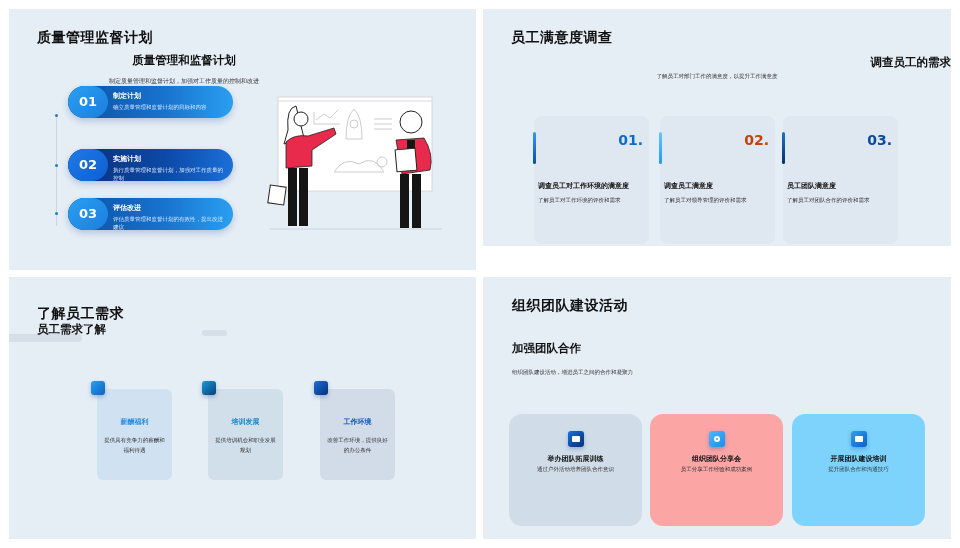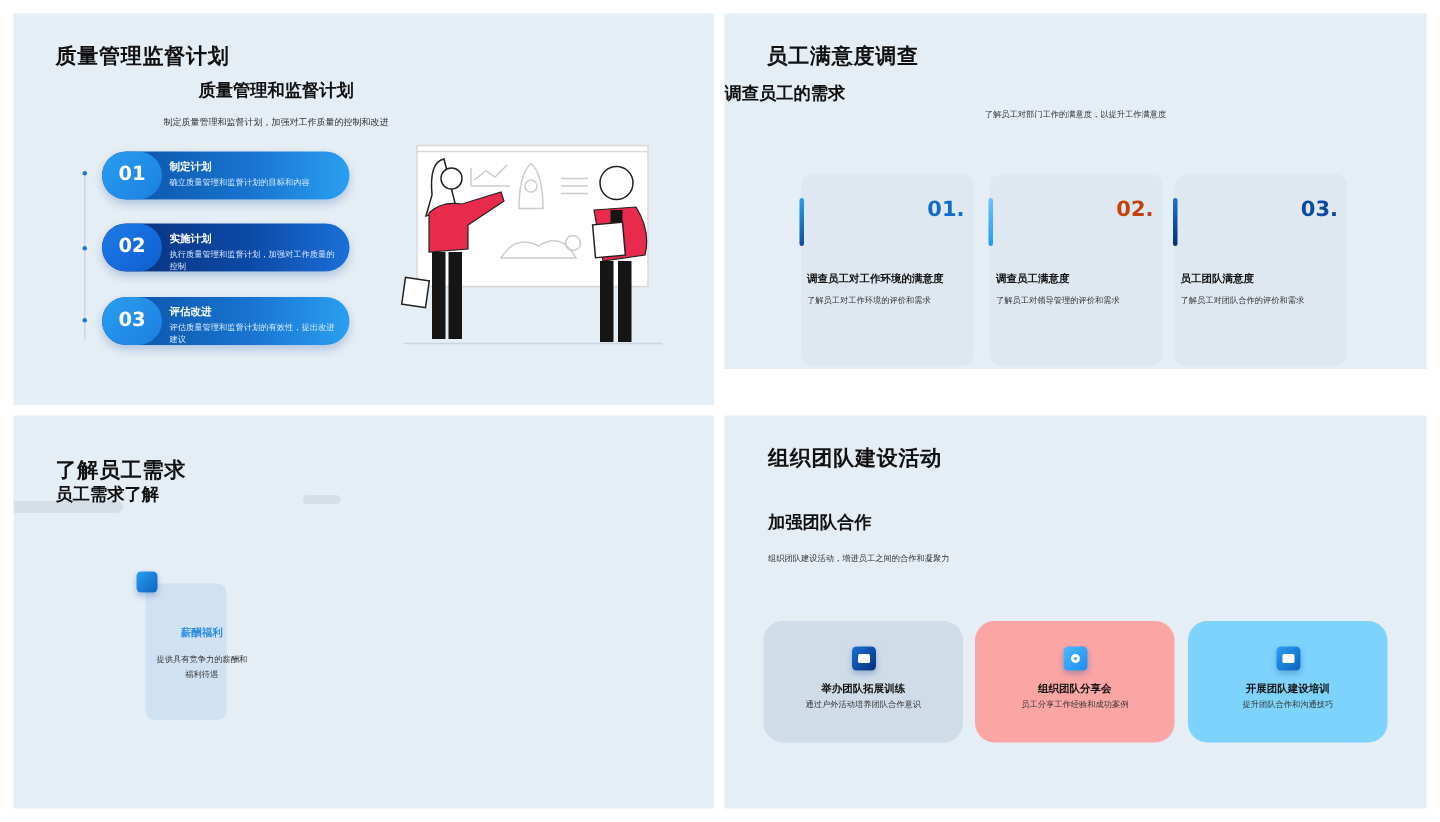--- a/index.html
+++ b/index.html
@@ -21,62 +21,62 @@
   .pill { position: absolute; left: 59px; width: 165px; height: 32px; border-radius: 16px; background: linear-gradient(90deg,#0a4fa3 0%,#1874d0 60%,#2a9ff0 100%); box-shadow: 0 3px 6px rgba(20,80,160,0.25); overflow: hidden; }
   .pill.p2 { background: linear-gradient(90deg,#0a2e75 0%,#0c4aa8 60%,#1b6fd8 100%); }
   .pill-num { position: absolute; left: 0; top: 0; width: 40px; height: 32px; border-radius: 16px; background: linear-gradient(135deg,#2a9ff0,#1b7ee0); color: #fff; font-weight: bold; font-size: 13px; line-height: 32px; text-align: center; }
   .pill.p2 .pill-num { background: linear-gradient(135deg,#1d7be8,#0f5ed0); }
   .pill-title { position: absolute; left: 45px; top: 5px; color: #fff; font-size: 7px; font-weight: bold; white-space: nowrap; }
   .pill-desc { position: absolute; left: 45px; top: 17px; width: 112px; color: #d6e8ff; font-size: 5.5px; line-height: 8px; }
   .illus { position: absolute; left: 255px; top: 85px; width: 180px; height: 150px; }
 
   
   #s2 .slide-title { left: 28px; top: 20px; }
-  .s2-sub { position: absolute; left: 0; width: 468px; text-align: left; top: 46px; font-size: 11.5px; font-weight: bold; }
+  .s2-sub { position: absolute; left: 0; width: 468px; text-align: right; top: 46px; font-size: 11.5px; font-weight: bold; }
   .s2-desc { position: absolute; left: 0; width: 468px; text-align: center; top: 64px; font-size: 5.5px; color: #333; }
   .sat-card { position: absolute; top: 107px; width: 115px; height: 128px; background: #dfe7f0; border-radius: 8px; }
   .sat-bar { position: absolute; left: -1px; top: 16px; width: 3px; height: 32px; border-radius: 2px; }
   .sat-num { position: absolute; right: 6px; top: 16px; font-size: 14px; font-weight: bold; }
   .sat-title { position: absolute; left: 4px; top: 65px; font-size: 7px; font-weight: bold; white-space: nowrap; color: #111; }
   .sat-desc { position: absolute; left: 4px; top: 81px; font-size: 5.5px; color: #333; white-space: nowrap; }
 
   
   #s3 .slide-title { left: 28px; top: 28px; }
   .s3-sub { position: absolute; left: 28px; top: 45px; font-size: 11.5px; font-weight: bold; }
   .s3-deco1 { position: absolute; left: 0; top: 57px; width: 73px; height: 8px; background: #d6dee8; border-radius: 0 4px 4px 0; }
   .s3-deco2 { position: absolute; left: 193px; top: 53px; width: 25px; height: 6px; background: #d6dee8; border-radius: 3px; }
-  .need-card { position: absolute; top: 112px; width: 54px; height: 91px; border-radius: 6px; }
+  .need-card { position: absolute; top: 112px; width: 75px; height: 91px; border-radius: 6px; }
   .need-sq { position: absolute; left: -6px; top: -8px; width: 14px; height: 14px; border-radius: 3px; box-shadow: 0 2px 4px rgba(10,60,140,0.3); }
   .need-title { position: absolute; left: 0; width: 75px; text-align: center; top: 28px; font-size: 7px; font-weight: bold; }
   .need-desc { position: absolute; left: 6px; width: 63px; text-align: center; top: 46px; font-size: 5.5px; line-height: 10px; color: #333; }
 
   
   #s4 .slide-title { left: 29px; top: 20px; }
   .s4-sub { position: absolute; left: 29px; top: 64px; font-size: 11.5px; font-weight: bold; }
   .s4-desc { position: absolute; left: 29px; top: 92px; font-size: 5.5px; color: #333; }
-  .team-card { position: absolute; top: 137px; width: 133px; height: 81px; border-radius: 13px; }
+  .team-card { position: absolute; top: 137px; width: 133px; height: 112px; border-radius: 13px; }
   .team-icon { position: absolute; left: 59px; top: 17px; width: 16px; height: 16px; border-radius: 3px; box-shadow: 0 2px 4px rgba(10,60,140,0.3); }
   .team-icon .glyph { position: absolute; left: 4px; top: 5px; width: 8px; height: 6px; background: #fff; border-radius: 1px; }
   .team-icon .glyph.circle { left: 5px; top: 5px; width: 6px; height: 6px; border-radius: 50%; background: transparent; border: 2px solid #fff; }
   .team-title { position: absolute; left: 0; width: 133px; text-align: center; top: 40px; font-size: 7px; font-weight: bold; white-space: nowrap; }
   .team-desc { position: absolute; left: 0; width: 133px; text-align: center; top: 52px; font-size: 5.5px; color: #333; white-space: nowrap; }
 </style>
 </head>
 <body>
 
 <div class="slide" id="s1">
   <div class="slide-title">质量管理监督计划</div>
   <div class="s1-sub">质量管理和监督计划</div>
   <div class="s1-desc">制定质量管理和监督计划，加强对工作质量的控制和改进</div>
   <div class="timeline-line"></div>
   <div class="tl-dot" style="top:105px"></div>
   <div class="tl-dot" style="top:155px"></div>
   <div class="tl-dot" style="top:203px"></div>
 
-  <div class="pill" style="top:92px">
+  <div class="pill" style="top:77px">
     <div class="pill-num">01</div>
     <div class="pill-title">制定计划</div>
     <div class="pill-desc">确立质量管理和监督计划的目标和内容</div>
   </div>
   <div class="pill p2" style="top:140px">
     <div class="pill-num">02</div>
     <div class="pill-title">实施计划</div>
     <div class="pill-desc">执行质量管理和监督计划，加强对工作质量的控制</div>
   </div>
   <div class="pill" style="top:189px">
@@ -145,20 +145,30 @@
   <div class="s3-deco1"></div>
   <div class="s3-deco2"></div>
   <div class="slide-title">了解员工需求</div>
   <div class="s3-sub">员工需求了解</div>
 
   <div class="need-card" style="left:88px; background:#d0e2f2">
     <div class="need-sq" style="background:linear-gradient(135deg,#2a9ff0,#0d62c0)"></div>
     <div class="need-title" style="color:#2a8de0">薪酬福利</div>
     <div class="need-desc">提供具有竞争力的薪酬和福利待遇</div>
   </div>
+  <div class="need-card" style="left:199px; background:#d1dfeb">
+    <div class="need-sq" style="background:linear-gradient(135deg,#1a9ad8,#073f78)"></div>
+    <div class="need-title" style="color:#1587c8">培训发展</div>
+    <div class="need-desc">提供培训机会和职业发展规划</div>
+  </div>
+  <div class="need-card" style="left:311px; background:#d1dce8">
+    <div class="need-sq" style="background:linear-gradient(135deg,#1b6fd8,#062f78)"></div>
+    <div class="need-title" style="color:#0d55b8">工作环境</div>
+    <div class="need-desc">改善工作环境，提供良好的办公条件</div>
+  </div>
 </div>
 
 <div class="slide" id="s4">
   <div class="slide-title">组织团队建设活动</div>
   <div class="s4-sub">加强团队合作</div>
   <div class="s4-desc">组织团队建设活动，增进员工之间的合作和凝聚力</div>
 
   <div class="team-card" style="left:26px; background:#d0dde9">
     <div class="team-icon" style="background:linear-gradient(135deg,#1b6fd8,#062f78)">
         <div class="glyph"></div>

